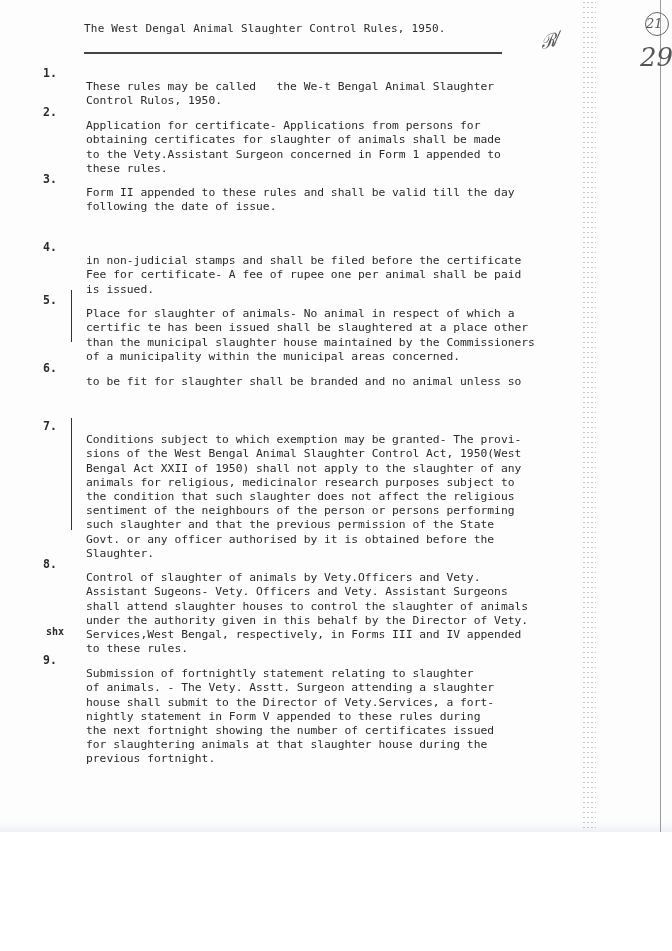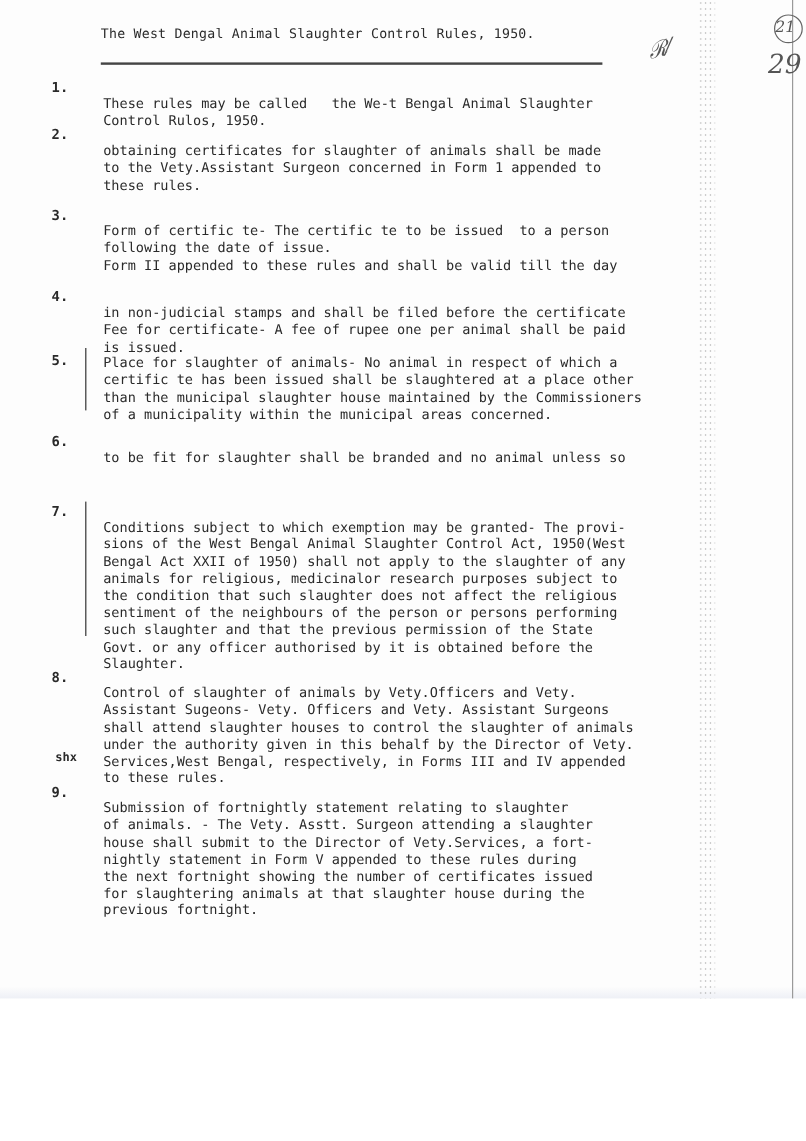--- a/index.html
+++ b/index.html
@@ -11,21 +11,21 @@
     .speckle { position:absolute; left:582px; top:0; width:14px; height:832px;
       background-image:radial-gradient(#888 0.6px, transparent 0.9px);
       background-size:4px 5px; opacity:0.45; }
     .right-edge { position:absolute; left:660px; top:0; width:1px; height:832px; background:#9a9a9a; }
     .title { position:absolute; left:84px; top:22px; font-size:11px; letter-spacing:0.2px; white-space:nowrap; }
     .title-rule { position:absolute; left:84px; top:52px; width:418px; height:1.5px; background:#444; }
     .hand { position:absolute; font-family:"DejaVu Serif",serif; font-style:italic; color:#555; }
     .hand-sig { left:540px; top:28px; font-size:18px; transform:rotate(-15deg); }
     .hand-circle { left:645px; top:12px; font-size:13px; width:22px; height:22px; border:1px solid #666;
       border-radius:50%; line-height:22px; }
-    .hand-num { left:640px; top:42px; font-size:22px;text-align:right; }
+    .hand-num { left:640px; top:42px; font-size:26px;text-align:right; }
     .num { position:absolute; left:43px; font-size:11.5px; font-weight:bold; }
     .margin-note { position:absolute; left:46px; font-size:10px; font-weight:bold;margin-top:40px; }
     .text { position:absolute; left:86px; width:500px; font-size:11.3px; line-height:14.2px; white-space:pre; }
     .bar { position:absolute; left:71px; width:1px; background:#333; }
   </style>
 </head>
 <body>
 
 <div class="page"></div>
 <div class="page-bottom"></div>
@@ -38,33 +38,33 @@
 <div class="hand hand-sig">ℛ⁄</div>
 <div class="hand hand-circle">21</div>
 <div class="hand hand-num">29</div>
 
 <div class="num" style="top:66px">1.</div>
 <div class="text" style="top:66px">
 <div>These rules may be called   the We-t Bengal Animal Slaughter</div><div>Control Rulos, 1950.</div></div>
 
 <div class="num" style="top:105px">2.</div>
 <div class="text" style="top:105px">
-<div>obtaining certificates for slaughter of animals shall be made</div><div>to the Vety.Assistant Surgeon concerned in Form 1 appended to</div><div>these rules.</div></div>
+<div>Application for certificate- Applications from persons for</div><div>obtaining certificates for slaughter of animals shall be made</div><div>to the Vety.Assistant Surgeon concerned in Form 1 appended to</div><div>these rules.</div></div>
 
 <div class="num" style="top:172px">3.</div>
 <div class="text" style="top:172px">
-<div>Form of certific te- The certific te to be issued  to a person</div><div>following the date of issue.</div><div>Form II appended to these rules and shall be valid till the day</div></div>
+<div>Form II appended to these rules and shall be valid till the day</div><div>following the date of issue.</div></div>
 
 <div class="num" style="top:240px">4.</div>
 <div class="text" style="top:240px">
 <div>in non-judicial stamps and shall be filed before the certificate</div><div>Fee for certificate- A fee of rupee one per animal shall be paid</div><div>is issued.</div></div>
 
 <div class="bar" style="top:290px;height:52px"></div>
 <div class="num" style="top:293px">5.</div>
-<div class="text" style="top:282px">
+<div class="text" style="top:293px">
 <div>Place for slaughter of animals- No animal in respect of which a</div><div>certific te has been issued shall be slaughtered at a place other</div><div>than the municipal slaughter house maintained by the Commissioners</div><div>of a municipality within the municipal areas concerned.</div></div>
 
 <div class="num" style="top:361px">6.</div>
 <div class="text" style="top:361px">
 <div>to be fit for slaughter shall be branded and no animal unless so</div></div>
 
 <div class="bar" style="top:418px;height:112px"></div>
 <div class="num" style="top:419px">7.</div>
 <div class="text" style="top:419px">
 <div>Conditions subject to which exemption may be granted- The provi-</div><div>sions of the West Bengal Animal Slaughter Control Act, 1950(West</div><div>Bengal Act XXII of 1950) shall not apply to the slaughter of any</div><div>animals for religious, medicinalor research purposes subject to</div><div>the condition that such slaughter does not affect the religious</div><div>sentiment of the neighbours of the person or persons performing</div><div>such slaughter and that the previous permission of the State</div><div>Govt. or any officer authorised by it is obtained before the</div><div>Slaughter.</div></div>

